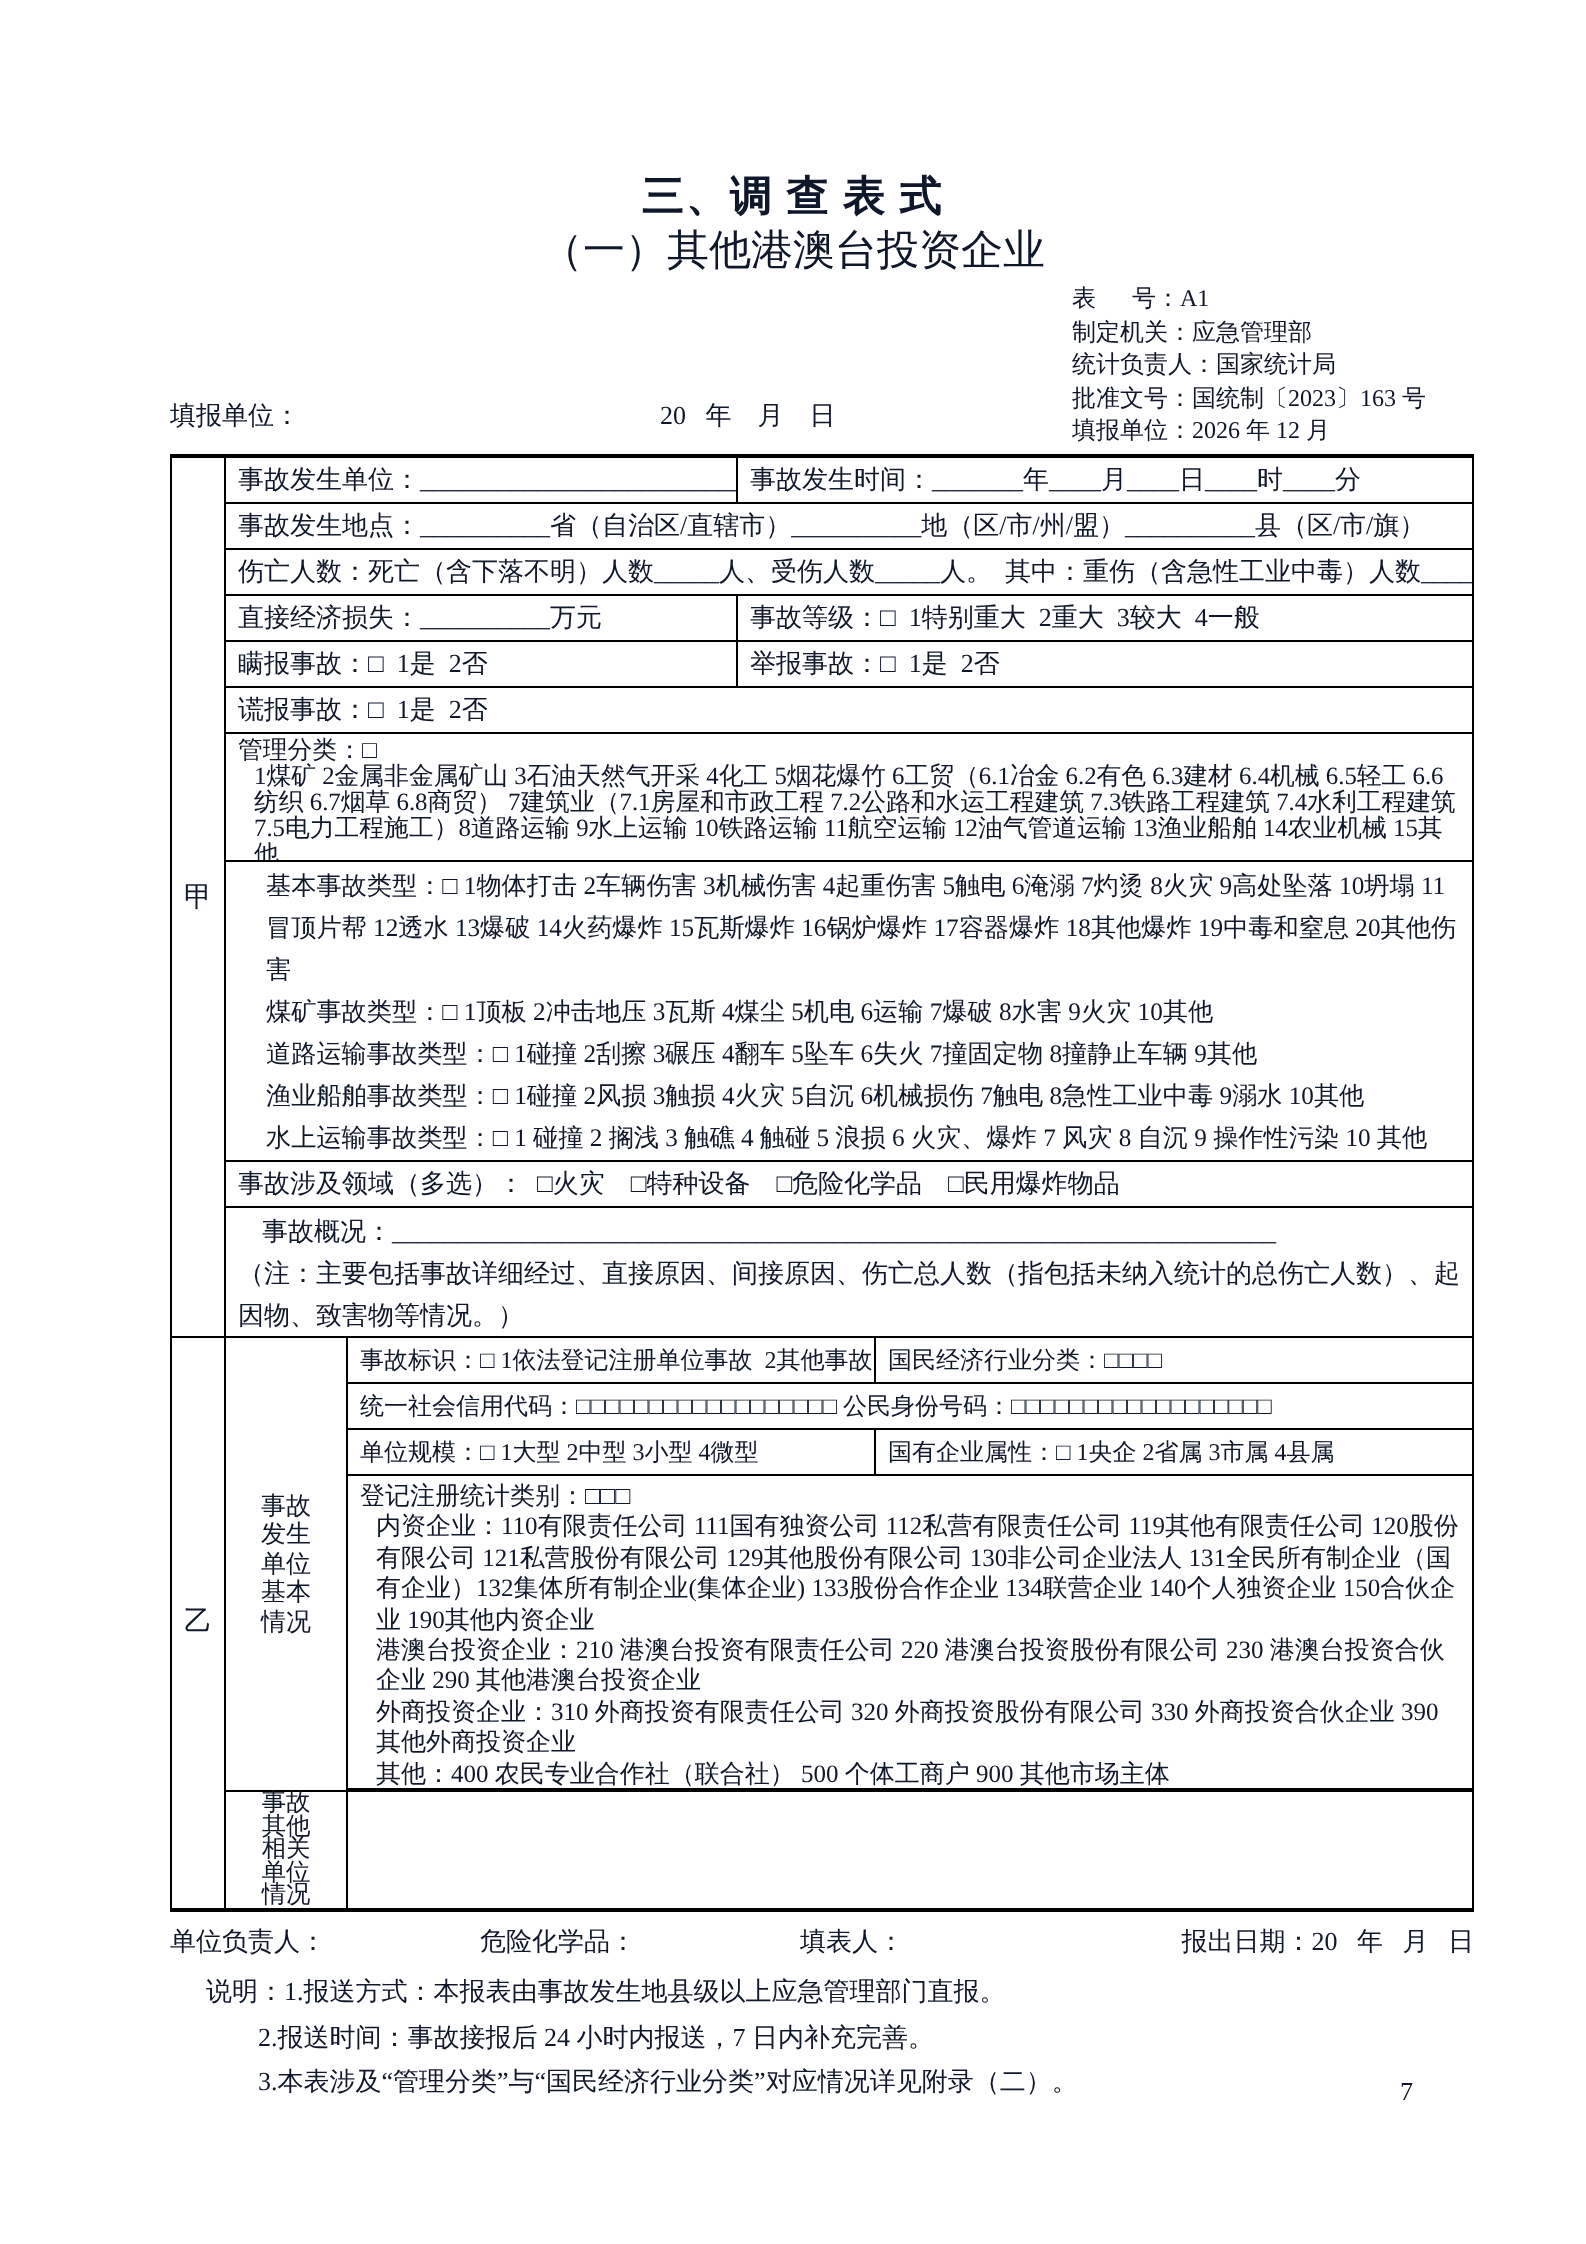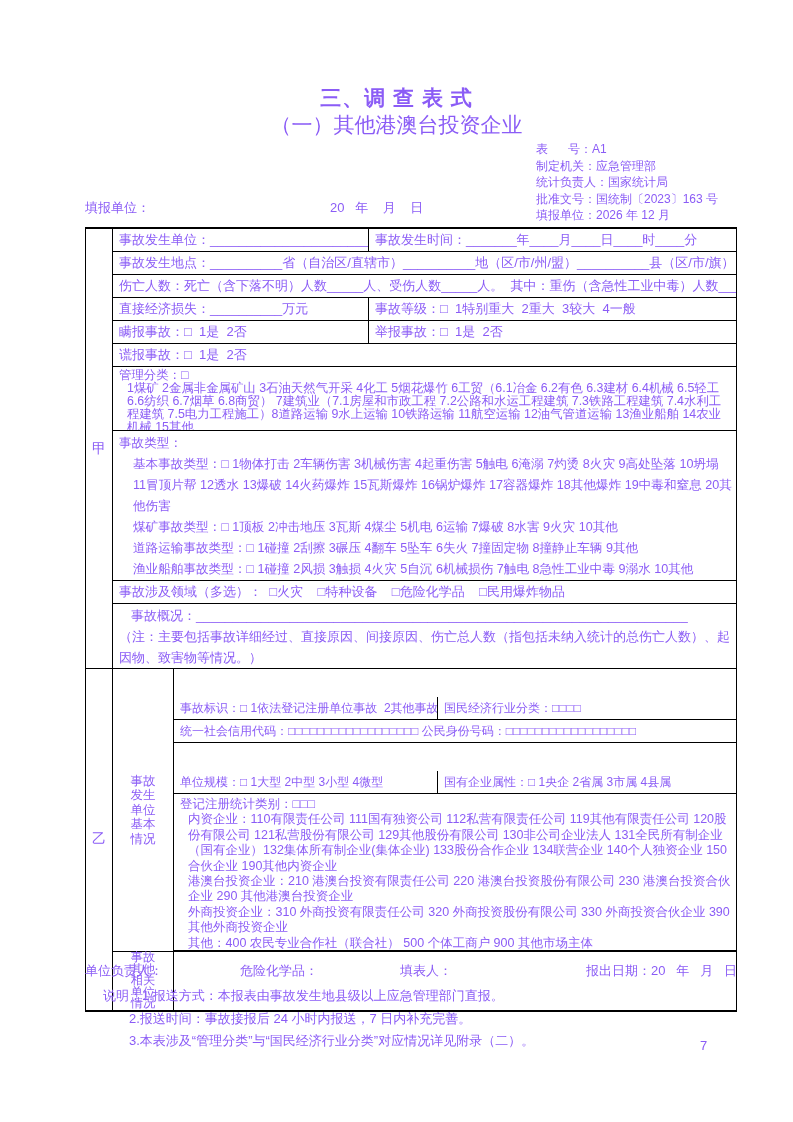--- a/index.html
+++ b/index.html
@@ -1,19 +1,19 @@
 <!DOCTYPE html>
 <html><head>
 <meta charset="utf-8">
 <style>
   * { margin:0; padding:0; box-sizing:border-box; }
   html,body { background:#e8e8e8; }
   .page {
     position:relative; width:793px; height:1122px; background:#ffffff;
-    font-family:Liberation Sans, sans-serif; color:#8b5cf6;
+    font-family:Liberation Serif, serif; color:#0f172a;
     margin:0 auto; overflow:hidden;
   }
   .title1 { position:absolute; top:84px; left:0; width:100%; text-align:center;
             font-size:21px; font-weight:bold; letter-spacing:1px; white-space:pre; }
   .title2 { position:absolute; top:111px; left:0; width:100%; text-align:center;
             font-size:21px; white-space:pre; }
   .meta { position:absolute; left:536px; top:141px; font-size:12px; line-height:16.5px; }
   .meta div { white-space:pre; }
   .fill-unit { position:absolute; left:85px; top:199px; font-size:13px; white-space:pre; }
   .fill-date { position:absolute; left:330px; top:199px; font-size:13px; white-space:pre; }
@@ -47,21 +47,21 @@
 
   .subrow { display:flex; border-bottom:1px solid #000; }
   .subrow.nb { border-bottom:none; }
   .vlabel { width:61px; flex:none; border-right:1px solid #000;
             display:flex; align-items:center; justify-content:center; text-align:center;
             white-space:pre-line; font-size:12.5px; line-height:14.5px; }
   .vlabel.tight { font-size:12.2px; line-height:11.5px; }
   .subcells { flex:1; min-width:0; }
   .yr { border-bottom:1px solid #000; font-size:12px; height:23px; line-height:22px;
         padding-left:6px; white-space:pre; overflow:hidden; }
-  .ysplit { display:flex; padding-left:0;margin-top:28px; }
+  .ysplit { display:flex; padding-left:0; }
   .ysplit .yc1 { width:263px; flex:none; padding-left:6px; white-space:pre; overflow:hidden; }
   .ysplit .yc2 { flex:1; min-width:0; border-left:1px solid #000; padding-left:6px; white-space:pre; overflow:hidden; }
   .bigcell { height:157px; font-size:12.5px; line-height:15.4px; padding:3px 5px 0 6px;
              border-bottom:1px solid #000; overflow:hidden; }
   .bigcell .ind { padding-left:8px; }
   .emptycell { flex:1; height:56px; }
 
   .sign { position:absolute; top:962px; font-size:13px; white-space:pre; }
   .sign.s1 { left:85px; } .sign.s2 { left:240px; } .sign.s3 { left:400px; }
   .sign.s4 { right:56px; }
@@ -107,21 +107,20 @@
         <div class="r split">
           <div class="c1">瞒报事故：□  1是  2否</div>
           <div class="c2">举报事故：□  1是  2否</div>
         </div>
         <div class="r">谎报事故：□  1是  2否</div>
         <div class="mgmt">
           <div>管理分类：□</div>
           <div class="lst">1煤矿 2金属非金属矿山 3石油天然气开采 4化工 5烟花爆竹 6工贸（6.1冶金 6.2有色 6.3建材 6.4机械 6.5轻工 6.6纺织 6.7烟草 6.8商贸） 7建筑业（7.1房屋和市政工程 7.2公路和水运工程建筑 7.3铁路工程建筑 7.4水利工程建筑 7.5电力工程施工）8道路运输 9水上运输 10铁路运输 11航空运输 12油气管道运输 13渔业船舶 14农业机械 15其他</div>
         </div>
         <div class="types">
-          <div>事故类型：</div>
           <div class="ti">基本事故类型：□  1物体打击 2车辆伤害 3机械伤害 4起重伤害 5触电 6淹溺 7灼烫 8火灾 9高处坠落 10坍塌 11冒顶片帮 12透水 13爆破 14火药爆炸 15瓦斯爆炸 16锅炉爆炸 17容器爆炸 18其他爆炸 19中毒和窒息 20其他伤害</div>
           <div class="ti">煤矿事故类型：□  1顶板 2冲击地压 3瓦斯 4煤尘 5机电 6运输 7爆破 8水害 9火灾 10其他</div>
           <div class="ti">道路运输事故类型：□  1碰撞 2刮擦 3碾压 4翻车 5坠车 6失火 7撞固定物 8撞静止车辆 9其他</div>
           <div class="ti">渔业船舶事故类型：□  1碰撞 2风损 3触损 4火灾 5自沉 6机械损伤 7触电 8急性工业中毒 9溺水 10其他</div>
           <div class="ti">水上运输事故类型：□ 1 碰撞 2 搁浅 3 触礁 4 触碰 5 浪损 6 火灾、爆炸 7 风灾 8 自沉 9 操作性污染 10 其他</div>
         </div>
         <div class="domains">事故涉及领域（多选）：  □火灾    □特种设备    □危险化学品    □民用爆炸物品</div>
         <div class="summary">
           <div class="sline">事故概况：____________________________________________________________________</div>
           <div>（注：主要包括事故详细经过、直接原因、间接原因、伤亡总人数（指包括未纳入统计的总伤亡人数）、起因物、致害物等情况。）</div>

